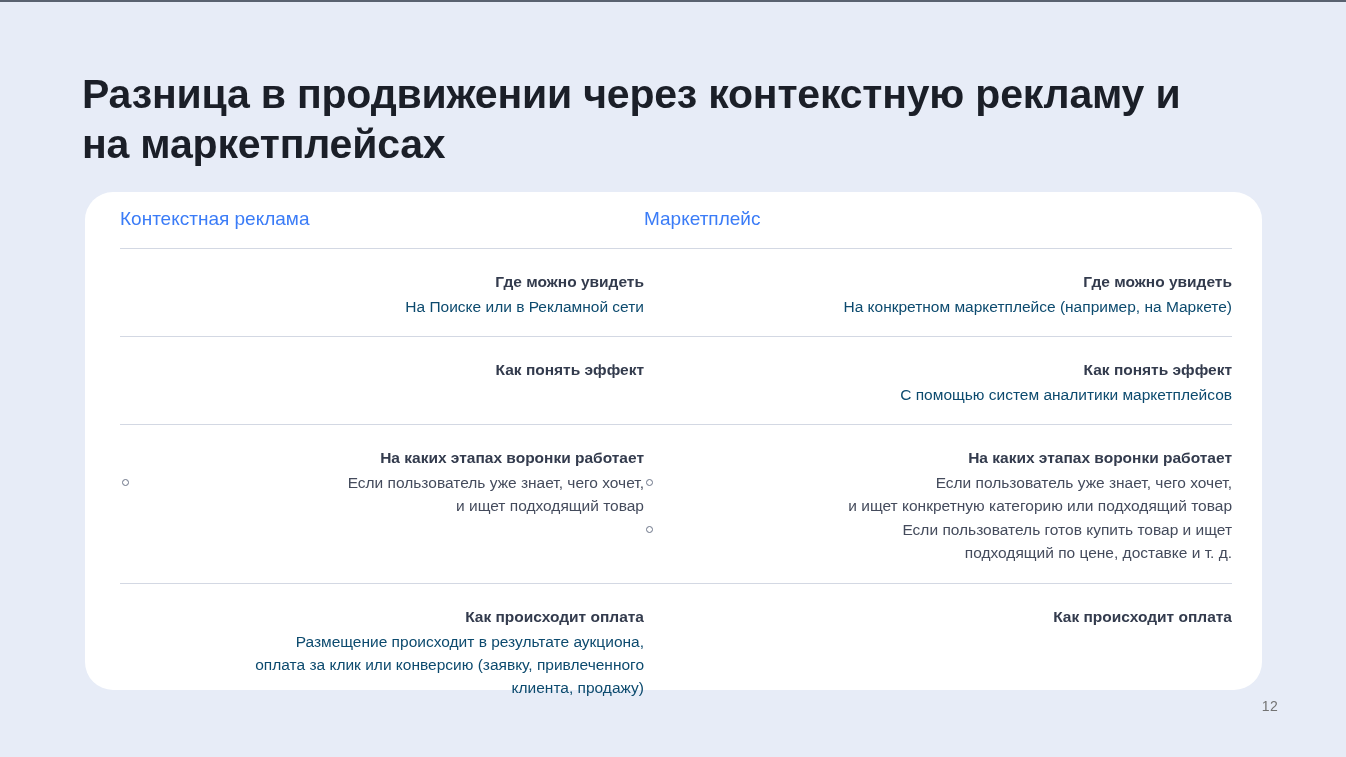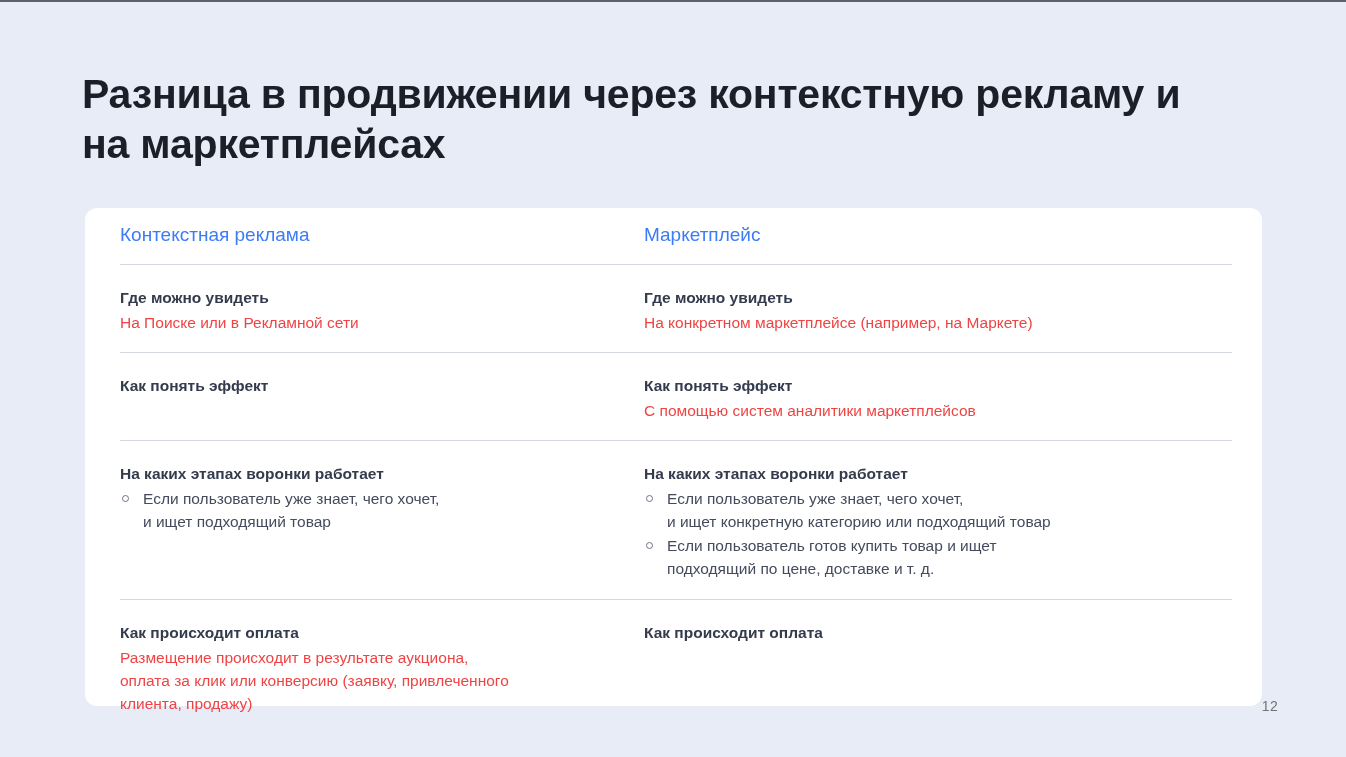--- a/index.html
+++ b/index.html
@@ -40,23 +40,22 @@
     color: #1b1f28;
     letter-spacing: -0.2px;
   }
   .card {
     position: absolute;
     left: 85px;
     top: 192px;
     width: 1177px;
     height: 498px;
     background: #ffffff;
-    border-radius: 12px;
-    box-sizing: border-box;
-    margin-top: 16px;
+    border-radius: 28px;
+    box-sizing: border-box;
   }
   .grid {
     position: absolute;
     left: 35px;
     top: 0;
     width: 1112px;
     height: 100%;
   }
   .col-head-row {
     display: flex;
@@ -75,37 +74,38 @@
   .col-a { width: 524px; flex: 0 0 524px; }
   .col-b { width: 588px; flex: 0 0 588px; }
   .divider {
     height: 1px;
     background: #d3d8e3;
     width: 1112px;
   }
   .row {
     display: flex;
     box-sizing: border-box;
+    text-align: right;
   }
   .cell {
     box-sizing: border-box;
     padding-top: 21px;
     padding-bottom: 18px;
   }
   .cell-title {
     font-size: 15.5px;
     line-height: 23px;
     font-weight: bold;
     color: #333b4d;
     margin: 0 0 2px 0;
   }
   .cell-text {
     font-size: 15.5px;
     line-height: 23px;
-    color: #ef4444;
+    color: #0c4a6e;
     margin: 0;
   }
   .cell-list {
     list-style: none;
     margin: 2px 0 0 0;
     padding: 0;
   }
   .cell-list li {
     position: relative;
     padding-left: 23px;

